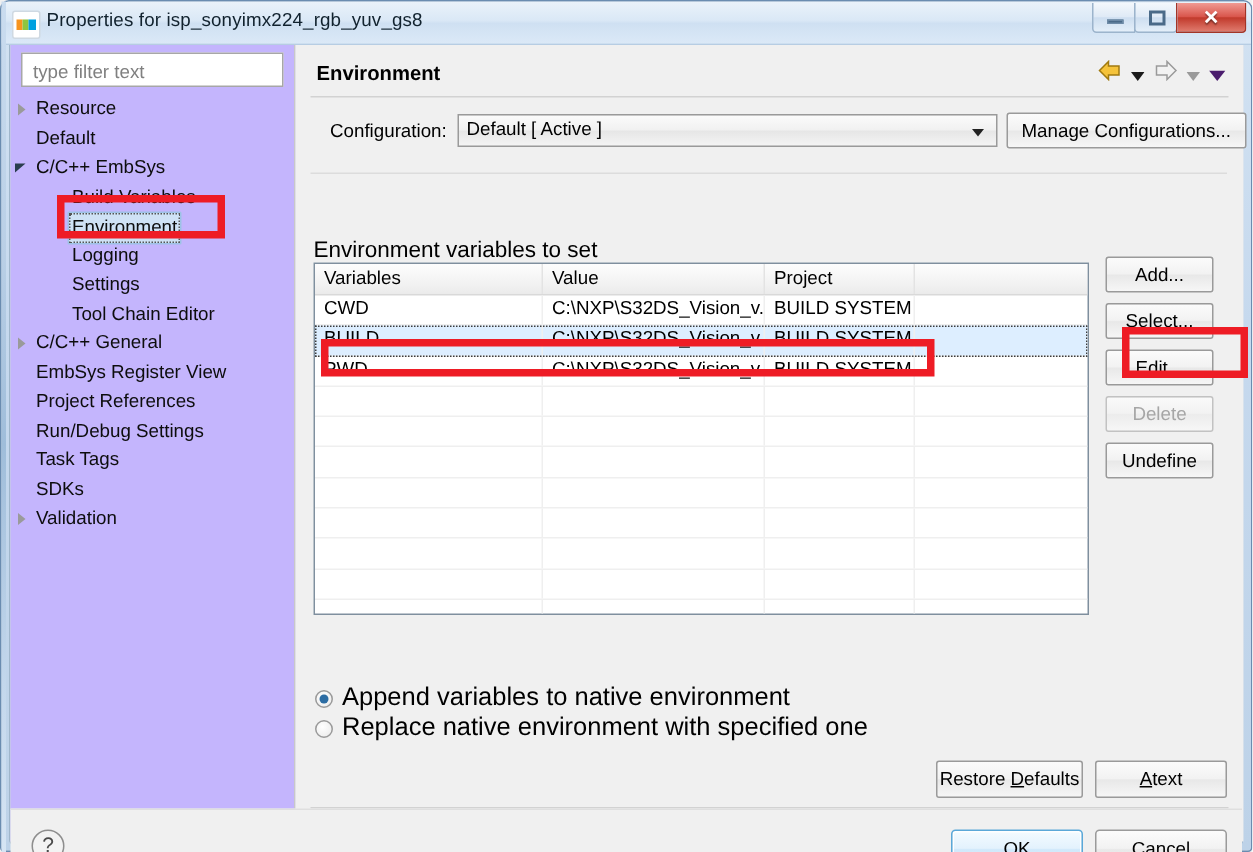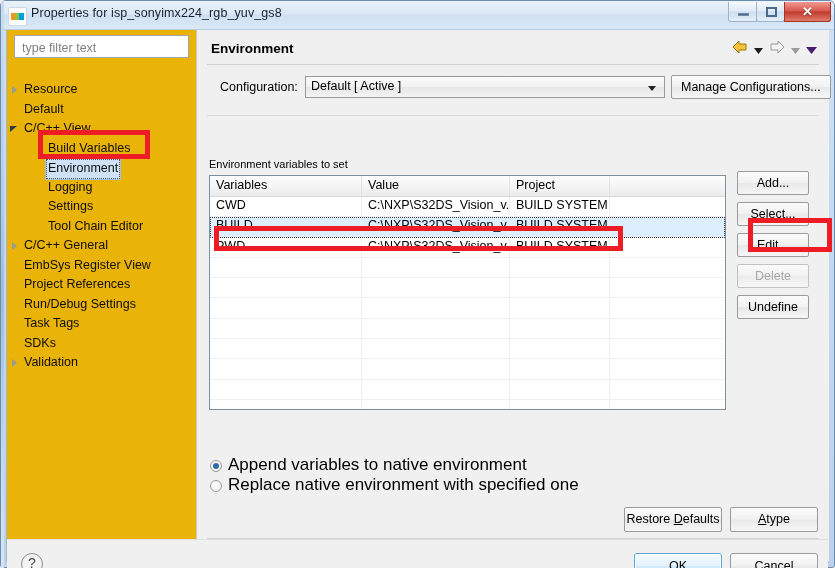--- a/index.html
+++ b/index.html
@@ -123,21 +123,21 @@
     border: 1px solid #9fb6cb;
     border-top: none;
     border-radius: 0 0 3px 3px;
   }
 
   
   .left-pane {
     position: absolute;
     left: 0; top: 0;
     width: 190px; height: 531px;
-    background: #eab308;
+    background: #c4b5fd;
     box-sizing: border-box;
     border-right: 1px solid #c8c8c8;
   }
   .filter-box {
     position: absolute;
     left: 7px; top: 5px;
     width: 175px; height: 23px;
     box-sizing: border-box;
     background: #ffffff;
     border: 1px solid #a7a7a7;
@@ -279,21 +279,21 @@
     border-radius: 2px;
     font-size: 12.5px;
     color: #000;
     white-space: nowrap;
   }
 
   
   .table-caption {
     position: absolute;
     left: 12px; top: 128px;
-    font-size: 11px; color: #000;
+    font-size: 15px; color: #000;
   }
   .table-wrap {
     position: absolute;
     left: 12px; top: 145px;
     width: 517px; height: 235px;
     box-sizing: border-box;
     border: 1px solid #7f8f9e;
     background: #ffffff;
     overflow: hidden;
   }
@@ -498,23 +498,23 @@
           <span class="glyph-close">✕</span>
         </div>
       </div>
     </div>
 
     <div class="client">
 
       <div class="left-pane">
         <input class="filter-box" type="text" placeholder="type filter text" style="">
         <div class="tree" id="tree">
-            <div class="tree-item" style="padding-left: 14px; margin-top: 17px;"><span class="twisty collapsed" style="left: 1px;"></span><span class="lbl">Resource</span></div>
+            <div class="tree-item" style="padding-left: 14px;"><span class="twisty collapsed" style="left: 1px;"></span><span class="lbl">Resource</span></div>
             <div class="tree-item" style="padding-left: 14px;"><span class="lbl">Default</span></div>
-            <div class="tree-item" style="padding-left: 14px;"><span class="twisty expanded" style="left: 1px;"></span><span class="lbl">C/C++ View</span></div>
+            <div class="tree-item" style="padding-left: 14px;"><span class="twisty expanded" style="left: 1px;"></span><span class="lbl">C/C++ EmbSys</span></div>
             <div class="tree-item" style="padding-left: 38px;"><span class="lbl">Build Variables</span></div>
             <div class="tree-item sel" style="padding-left: 38px;"><span class="lbl">Environment</span></div>
             <div class="tree-item" style="padding-left: 38px;"><span class="lbl">Logging</span></div>
             <div class="tree-item" style="padding-left: 38px;"><span class="lbl">Settings</span></div>
             <div class="tree-item" style="padding-left: 38px;"><span class="lbl">Tool Chain Editor</span></div>
             <div class="tree-item" style="padding-left: 14px;"><span class="twisty collapsed" style="left: 1px;"></span><span class="lbl">C/C++ General</span></div>
             <div class="tree-item" style="padding-left: 14px;"><span class="lbl">EmbSys Register View</span></div>
             <div class="tree-item" style="padding-left: 14px;"><span class="lbl">Project References</span></div>
             <div class="tree-item" style="padding-left: 14px;"><span class="lbl">Run/Debug Settings</span></div>
             <div class="tree-item" style="padding-left: 14px;"><span class="lbl">Task Tags</span></div>
@@ -652,21 +652,21 @@
           </div>
 
         <div class="radio-row r1">
           <span class="rdo on"></span><span>Append variables to native environment</span>
         </div>
         <div class="radio-row r2">
           <span class="rdo"></span><span>Replace native environment with specified one</span>
         </div>
 
         <div class="btn btn-restore"><span>Restore </span><span class="mn">D</span><span>efaults</span></div>
-        <div class="btn btn-apply"><span class="mn">A</span><span>type</span></div>
+        <div class="btn btn-apply"><span class="mn">A</span><span>text</span></div>
 
         <div class="btm-sep"></div>
       </div>
 
       <div class="footer">
         <div class="help-btn">?</div>
         <div class="btn-ok">OK</div>
         <div class="btn-cancel">Cancel</div>
       </div>
     </div>

